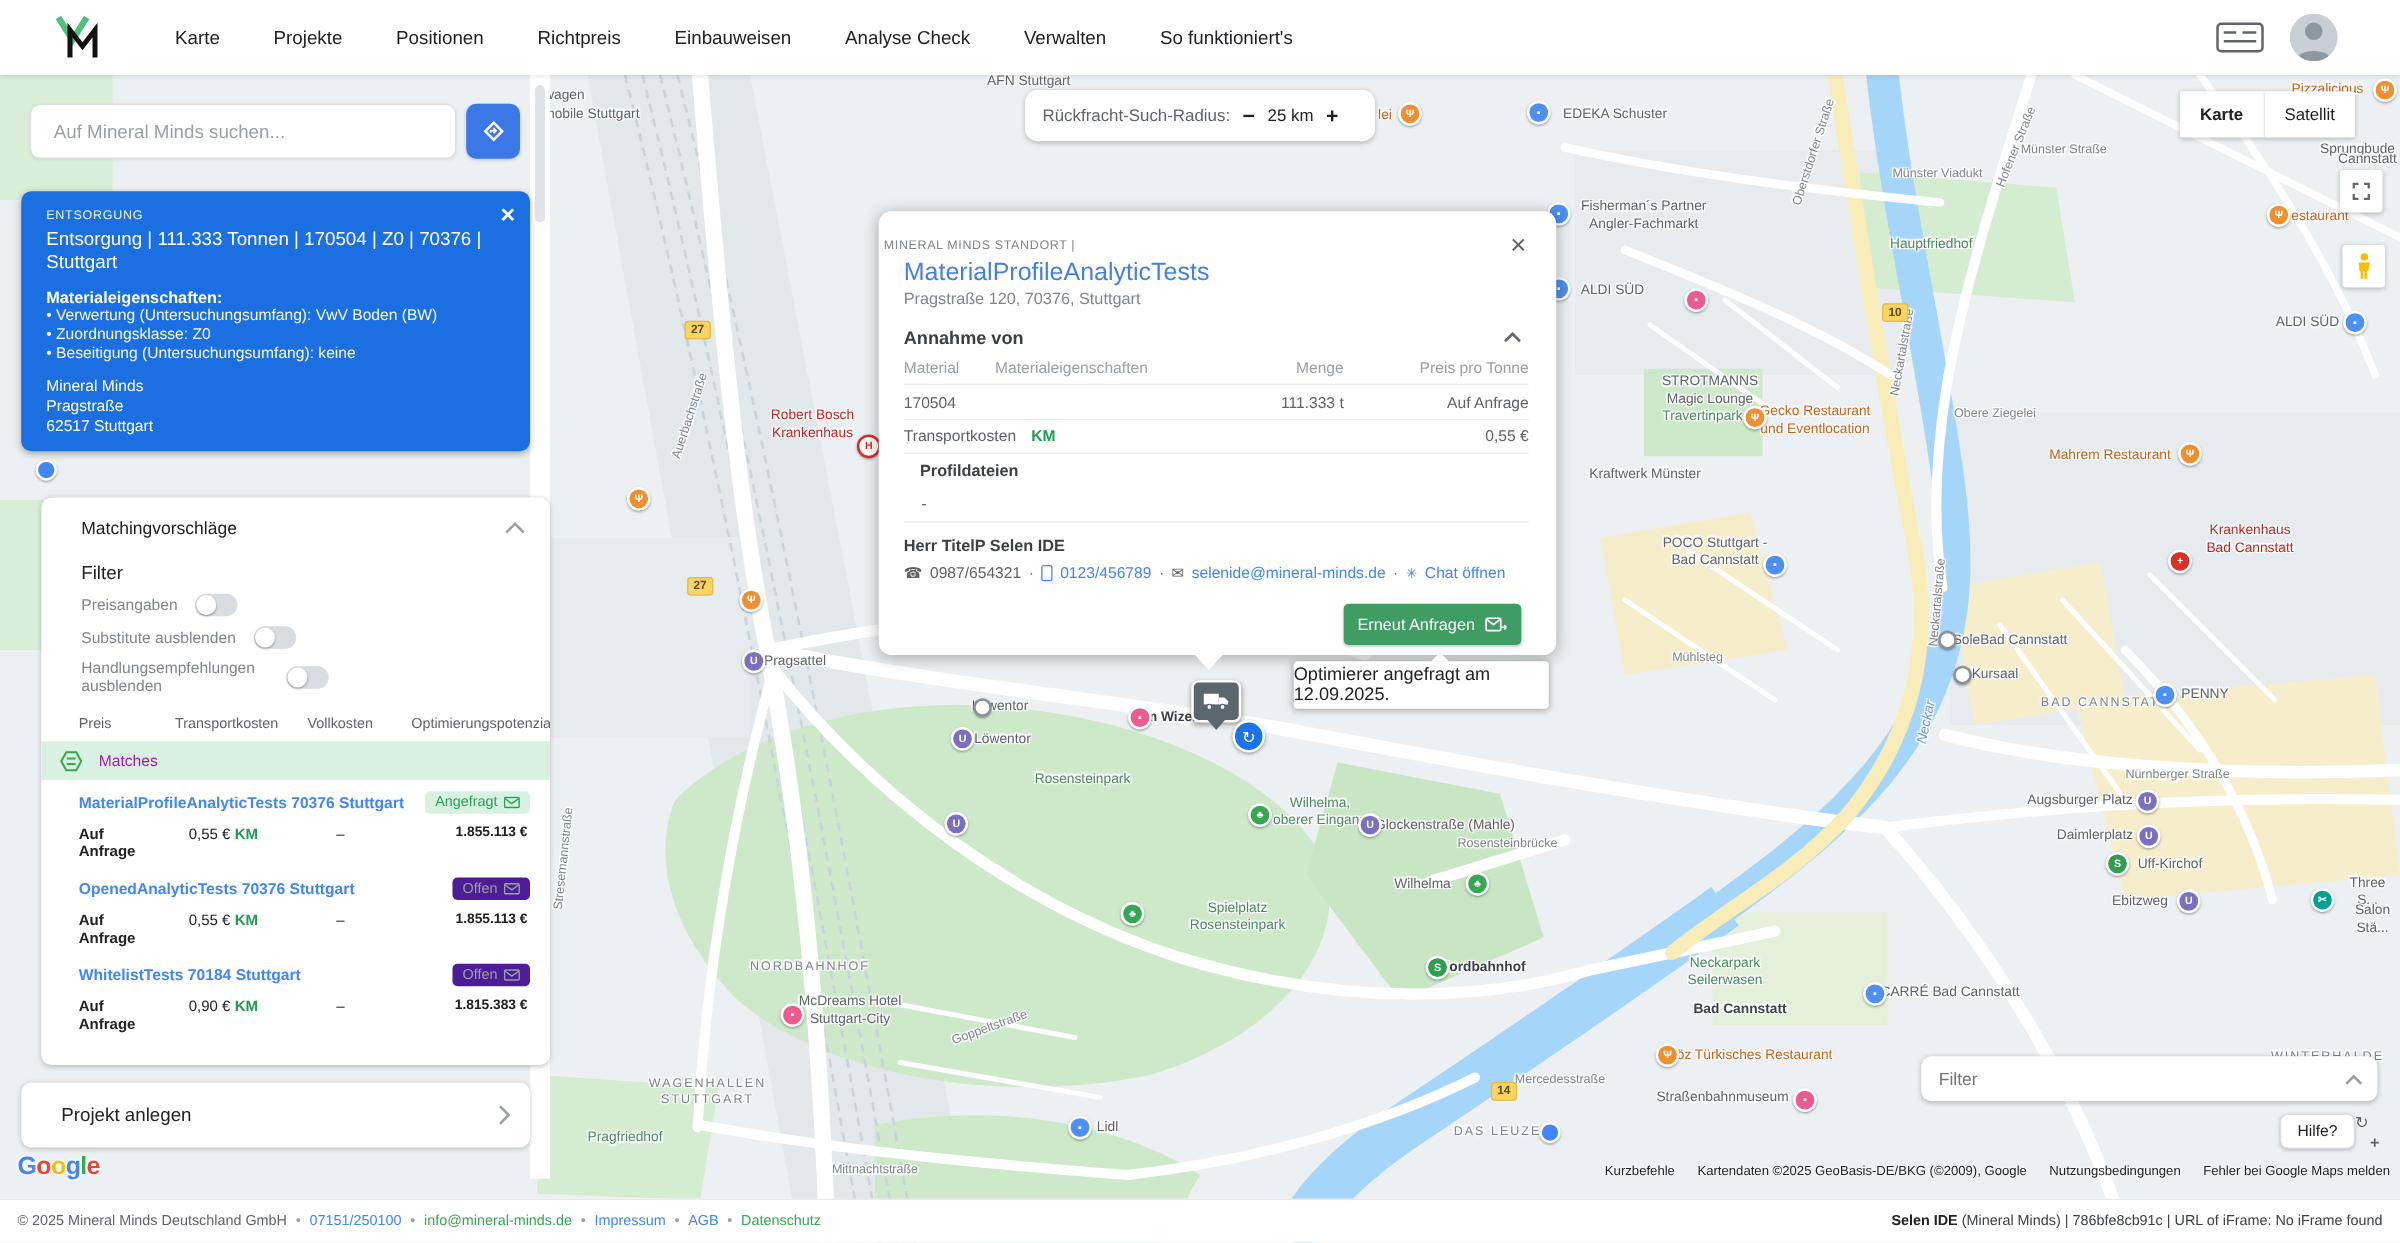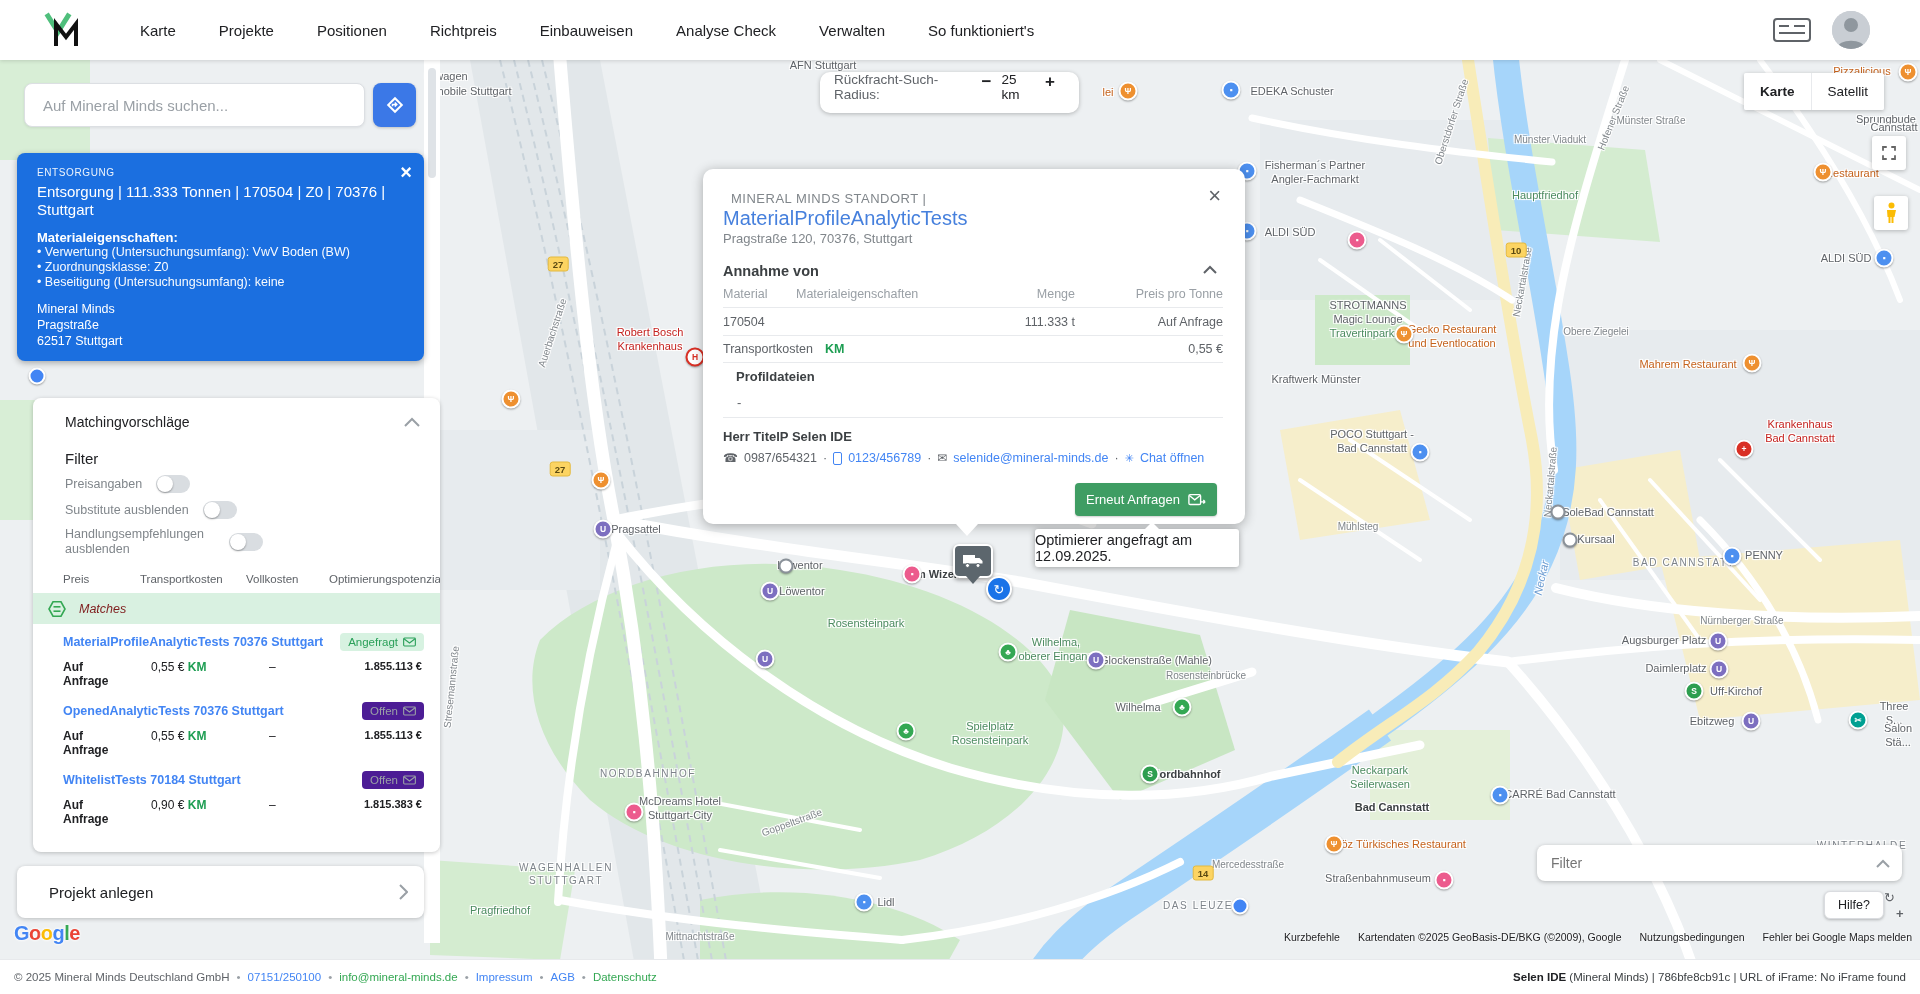--- a/index.html
+++ b/index.html
@@ -44,21 +44,21 @@
   .marker.scissors{background:#00a092;}
   .marker.dot{background:#4285f4;width:13px;height:13px;}
   .marker.gray{background:#fff;border-color:#8a9199;width:11px;height:11px;}
   .marker.lock{background:#1a73e8;width:17px;height:17px;}
   .rbadge{position:absolute;transform:translate(-50%,-50%);background:#fcd462;border:1px solid #e3b93e;color:#5b4a12;font-size:9.5px;font-weight:bold;padding:1px 4px;border-radius:3px;z-index:3;}
   
   #truck-marker{position:absolute;left:973px;top:561px;transform:translate(-50%,-50%);width:36px;height:30px;background:#5c666d;border:2px solid #fff;border-radius:6px;box-shadow:0 2px 4px rgba(0,0,0,.4);display:flex;align-items:center;justify-content:center;z-index:12;cursor:pointer;}
   #truck-marker:after{content:"";position:absolute;left:50%;top:100%;transform:translateX(-50%);border:7px solid transparent;border-top:8px solid #5c666d;}
   #refresh-marker{position:absolute;left:999px;top:589px;transform:translate(-50%,-50%);width:22px;height:22px;border-radius:50%;background:#1a73e8;border:2px solid #fff;box-shadow:0 1px 3px rgba(0,0,0,.4);color:#fff;font-size:13px;display:flex;align-items:center;justify-content:center;z-index:13;cursor:pointer;}
   
-  .radius-pill{position:absolute;left:820px;top:72px;width:259px;height:41px;background:#fff;border-radius:10px;box-shadow:0 1px 4px rgba(0,0,0,.25);display:flex;align-items:flex-start;z-index:10;padding:0 14px;box-sizing:border-box;}
+  .radius-pill{position:absolute;left:820px;top:72px;width:280px;height:41px;background:#fff;border-radius:10px;box-shadow:0 1px 4px rgba(0,0,0,.25);display:flex;align-items:center;z-index:10;padding:0 14px;box-sizing:border-box;}
   .radius-pill .lbl{font-size:13.5px;color:#5f6368;}
   .radius-pill button{border:none;background:none;font-size:17px;color:#202124;cursor:pointer;padding:0 10px;font-weight:bold;}
   .radius-pill .val{font-size:13.5px;color:#202124;}
   .maptype{position:absolute;top:73px;height:37px;display:flex;z-index:10;box-shadow:0 1px 4px rgba(0,0,0,.25);border-radius:2px;overflow:hidden;}
   .maptype .mt{background:#fff;height:37px;display:flex;align-items:center;padding:0 16px;font-size:13.5px;color:#202124;cursor:pointer;}
   .maptype .mt.active{font-weight:bold;}
   .maptype .mt + .mt{border-left:1px solid #e8eaed;}
   .sqbtn{position:absolute;width:34px;height:34px;background:#fff;border-radius:3px;box-shadow:0 1px 4px rgba(0,0,0,.25);display:flex;align-items:center;justify-content:center;cursor:pointer;z-index:10;}
   #filterbar{position:absolute;left:1537px;top:845px;width:365px;height:36px;background:#fff;border-radius:8px;box-shadow:0 1px 4px rgba(0,0,0,.25);display:flex;align-items:center;z-index:10;padding:0 12px;box-sizing:border-box;}
   #filterbar input{border:none;outline:none;flex:1;font-size:14px;color:#5f6368;font-family:"Liberation Sans",sans-serif;background:transparent;}
@@ -85,40 +85,40 @@
   #matchpanel{position:absolute;left:33px;top:398px;width:407px;height:454px;box-sizing:border-box;background:#fff;border-radius:8px;z-index:15;box-shadow:0 1px 4px rgba(0,0,0,.22);padding:16px 16px 0 16px;overflow:hidden;}
   #matchpanel .head{display:flex;justify-content:space-between;align-items:center;}
   #matchpanel .head .t{font-size:14px;color:#202124;margin-left:16px;}
   #matchpanel .filter-t{font-size:15px;font-weight:500;color:#202124;margin:20px 0 6px 16px;}
   .tgrow{display:flex;align-items:center;margin:8px 0 8px 16px;}
   .tgrow .lab{font-size:12.5px;color:#80868b;max-width:150px;line-height:1.2;}
   .switch{width:34px;height:18px;border-radius:9px;background:#d9dde1;position:relative;margin-left:14px;cursor:pointer;flex:none;}
   .switch:after{content:"";position:absolute;left:1px;top:1px;width:16px;height:16px;border-radius:50%;background:#fff;box-shadow:0 1px 2px rgba(0,0,0,.35);}
   .thead{display:grid;grid-template-columns:77px 106px 83px 1fr;font-size:11.5px;color:#5f6368;margin:16px 0 8px 14px;}
   .banner{margin:0 -16px;background:#d9f1e1;height:31px;display:flex;align-items:center;padding-left:15px;gap:13px;}
-  .banner .bt{font-size:12.5px;color:#7f1d1d;font-style:italic;}
+  .banner .bt{font-size:12.5px;color:#a21caf;}
   .mrow{padding:9px 0 4px 14px;}
   .mrow .nline{display:flex;justify-content:space-between;align-items:center;}
   .mrow .nm{font-size:12.5px;font-weight:bold;color:#4285f4;cursor:pointer;white-space:nowrap;overflow:hidden;text-overflow:ellipsis;}
   .badge{display:flex;align-items:center;gap:5px;font-size:11.5px;font-weight:500;border-radius:4px;padding:3px 8px;margin-left:8px;flex:none;}
   .badge.requested{background:#d7f2e1;color:#2ba05a;}
   .badge.open{background:#4c1d95;color:#9aa0a6;}
   .vline{display:grid;grid-template-columns:88px 118px 92px 1fr;margin-top:9px;align-items:start;}
   .vline .c1{font-size:12px;font-weight:bold;color:#202124;width:52px;line-height:1.2;}
   .vline .c2{font-size:12px;color:#202124;}
   .vline .c2 .km{color:#1e9e53;font-weight:bold;}
   .vline .c3{font-size:12px;color:#202124;}
   .vline .c4{font-size:11px;font-weight:bold;color:#202124;text-align:right;padding-right:2px;}
   #projectbtn{position:absolute;left:17px;top:866px;width:407px;height:52px;box-sizing:border-box;background:#fff;border-radius:8px;z-index:15;box-shadow:0 1px 4px rgba(0,0,0,.22);display:flex;align-items:center;cursor:pointer;}
   #projectbtn .t{font-size:15px;color:#202124;margin-left:32px;}
   #projectbtn svg{position:absolute;right:16px;}
   
   #popup{position:absolute;left:703px;top:169px;width:542px;height:355px;background:#fff;border-radius:10px;box-shadow:0 2px 12px rgba(0,0,0,.3);z-index:20;}
   #popup:after{content:"";position:absolute;left:253px;top:100%;border:11px solid transparent;border-top:12px solid #fff;}
-  #popup .kicker{position:absolute;left:28px;top:22px;font-size:13px;letter-spacing:.5px;color:#80868b;}
+  #popup .kicker{position:absolute;left:4px;top:22px;font-size:10px;letter-spacing:.5px;color:#80868b;}
   #popup .ptitle{position:absolute;left:20px;top:38px;font-size:20px;color:#4680dd;cursor:pointer;}
   #popup .paddr{position:absolute;left:20px;top:62px;font-size:13px;color:#80868b;}
   #popup .pclose{position:absolute;right:24px;top:14px;font-size:22px;color:#5f6368;cursor:pointer;}
   #popup .section{position:absolute;left:20px;top:94px;font-size:14.5px;font-weight:bold;color:#3c4043;}
   #popup .sec-chev{position:absolute;right:28px;top:96px;cursor:pointer;}
   #popup .th{position:absolute;font-size:12.5px;color:#9aa0a6;top:118px;}
   #popup .td{position:absolute;font-size:12.5px;color:#5f6368;}
   #popup .hr{position:absolute;left:20px;right:22px;height:1px;background:#e8eaed;}
   #popup .files-l{position:absolute;left:33px;top:200px;font-size:13px;font-weight:bold;color:#3c4043;}
   #popup .files-v{position:absolute;left:34px;top:226px;font-size:13px;color:#5f6368;}

